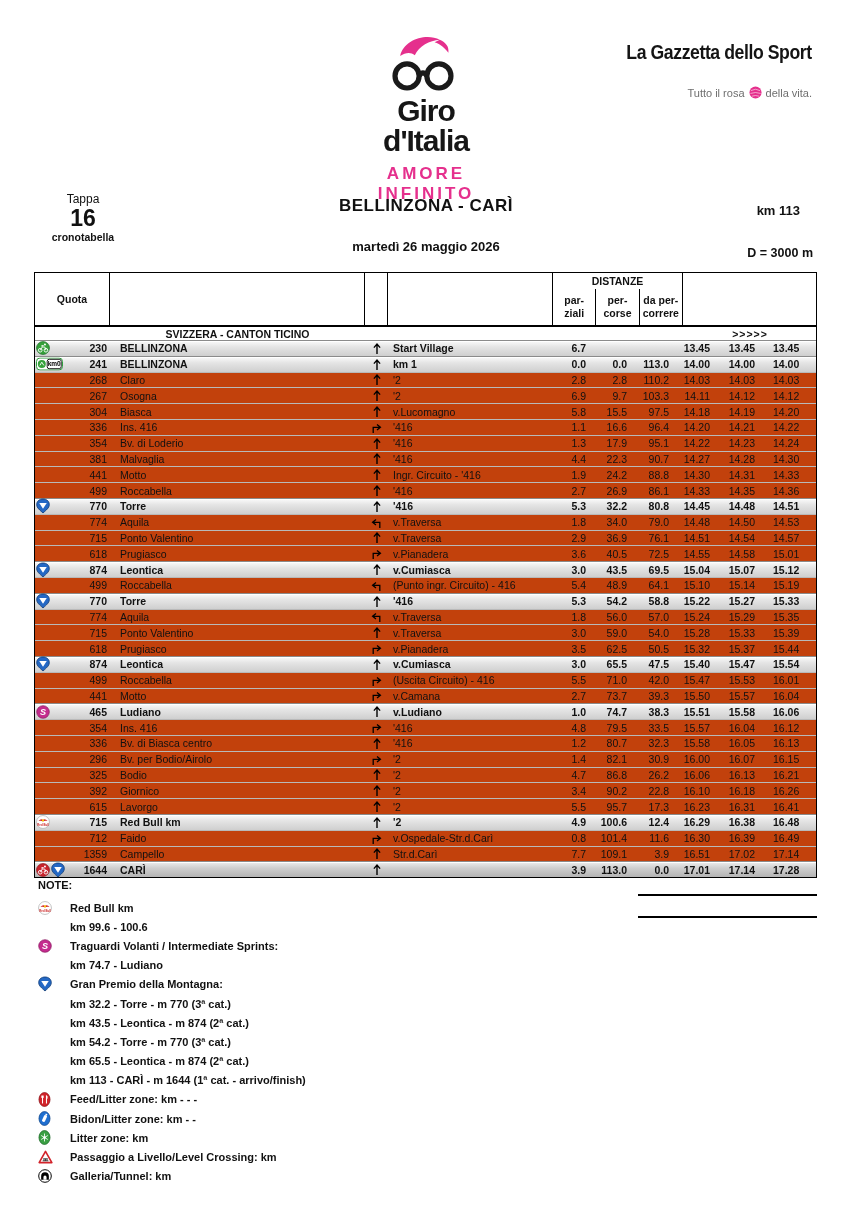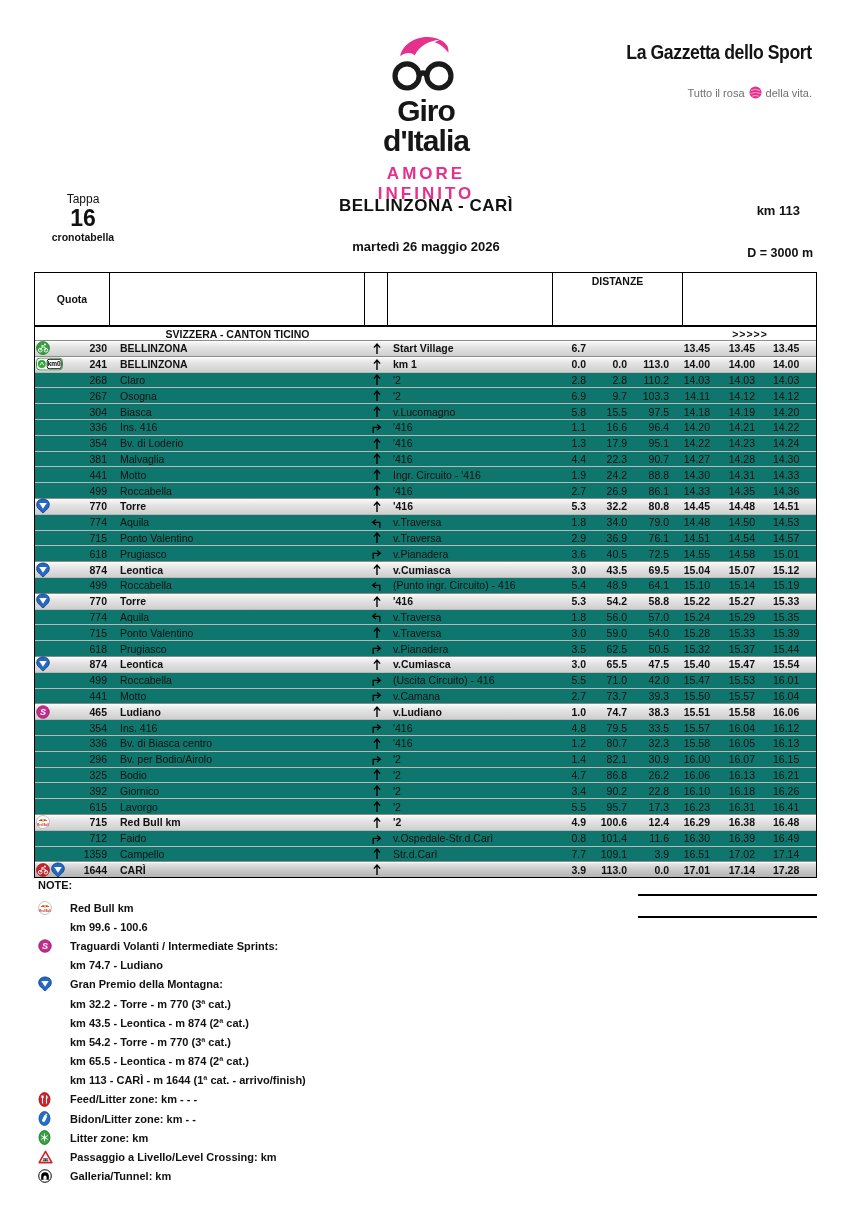--- a/index.html
+++ b/index.html
@@ -39,21 +39,21 @@
   .h-sub + .h-sub{border-left:1px solid #000;}
   .h-media{height:15px;display:flex;align-items:center;justify-content:center;font-weight:bold;}
   .h-speeds{flex:1;display:flex;}
   .h-speed{flex:1;display:flex;align-items:center;justify-content:center;}
   .h-speed + .h-speed{border-left:1px solid #000;}
 
   .region-row{height:13px;display:grid;grid-template-columns:75px 255px 23px 165px 41px 45px 44px 44px 46px 44px;font-size:10.5px;font-weight:bold;align-items:center;}
   .region-name{grid-column:2;text-align:center;}
   .region-arrows{grid-column:9;text-align:center;letter-spacing:1px;}
 
-  .row{display:grid;grid-template-columns:75px 255px 23px 165px 41px 45px 44px 44px 46px 44px;height:15.8px;align-items:center;font-size:10.5px;border-top:1px solid #b9b9b9;box-sizing:border-box;background:#0f766e;}
+  .row{display:grid;grid-template-columns:75px 255px 23px 165px 41px 45px 44px 44px 46px 44px;height:15.8px;align-items:center;font-size:10.5px;border-top:1px solid #b9b9b9;box-sizing:border-box;background:#c2410c;}
   .row.emph{font-weight:bold;background:linear-gradient(180deg,#fafafa 0%,#e4e4e4 40%,#cfcfcf 100%);border-top:1px solid #8b8b8b;box-shadow:inset 0 1px 0 #fff;}
   .row.finish{background:linear-gradient(180deg,#ededed 0%,#cfcfcf 40%,#b4b4b4 100%);}
   .c-quota{position:relative;height:100%;display:flex;align-items:center;justify-content:flex-end;padding-right:3px;box-sizing:border-box;}
   .c-icons{position:absolute;left:1px;top:50%;transform:translateY(-50%);display:flex;gap:1px;align-items:center;}
   .c-loc{padding-left:10px;white-space:nowrap;overflow:hidden;}
   .c-dir{display:flex;align-items:center;justify-content:center;}
   .c-road{padding-left:5px;white-space:nowrap;overflow:hidden;}
   .num{text-align:right;}
   .pr-par{padding-right:8px;} .pr-per{padding-right:12px;} .pr-cor{padding-right:14px;}
   .pr-37{padding-right:17px;} .pr-35{padding-right:18px;} .pr-33{padding-right:18px;}
@@ -112,20 +112,34 @@
 <div class="abs stage-dplus">D = 3000 m</div>
 
 <div class="abs ctab">
   <div class="thead">
     <div class="h-quota">Quota</div>
     <div class="h-loc"></div>
     <div class="h-dir"></div>
     <div class="h-road"></div>
     <div class="h-dist">
       <div class="h-cap">DISTANZE</div>
+      <div class="h-subrow">
+        <div class="h-sub">
+            <span>par-</span>
+            <span>ziali</span>
+          </div>
+        <div class="h-sub">
+            <span>per-</span>
+            <span>corse</span>
+          </div>
+        <div class="h-sub">
+            <span>da per-</span>
+            <span>correre</span>
+          </div>
+      </div>
     </div>
   </div>
   <div class="region-row">
     <div class="region-name">SVIZZERA - CANTON TICINO</div>
     <div class="region-arrows">&gt;&gt;&gt;&gt;&gt;</div>
   </div>
   <div id="rows">
       <div class="row emph">
         <div class="c-quota">
           <span class="c-icons">

